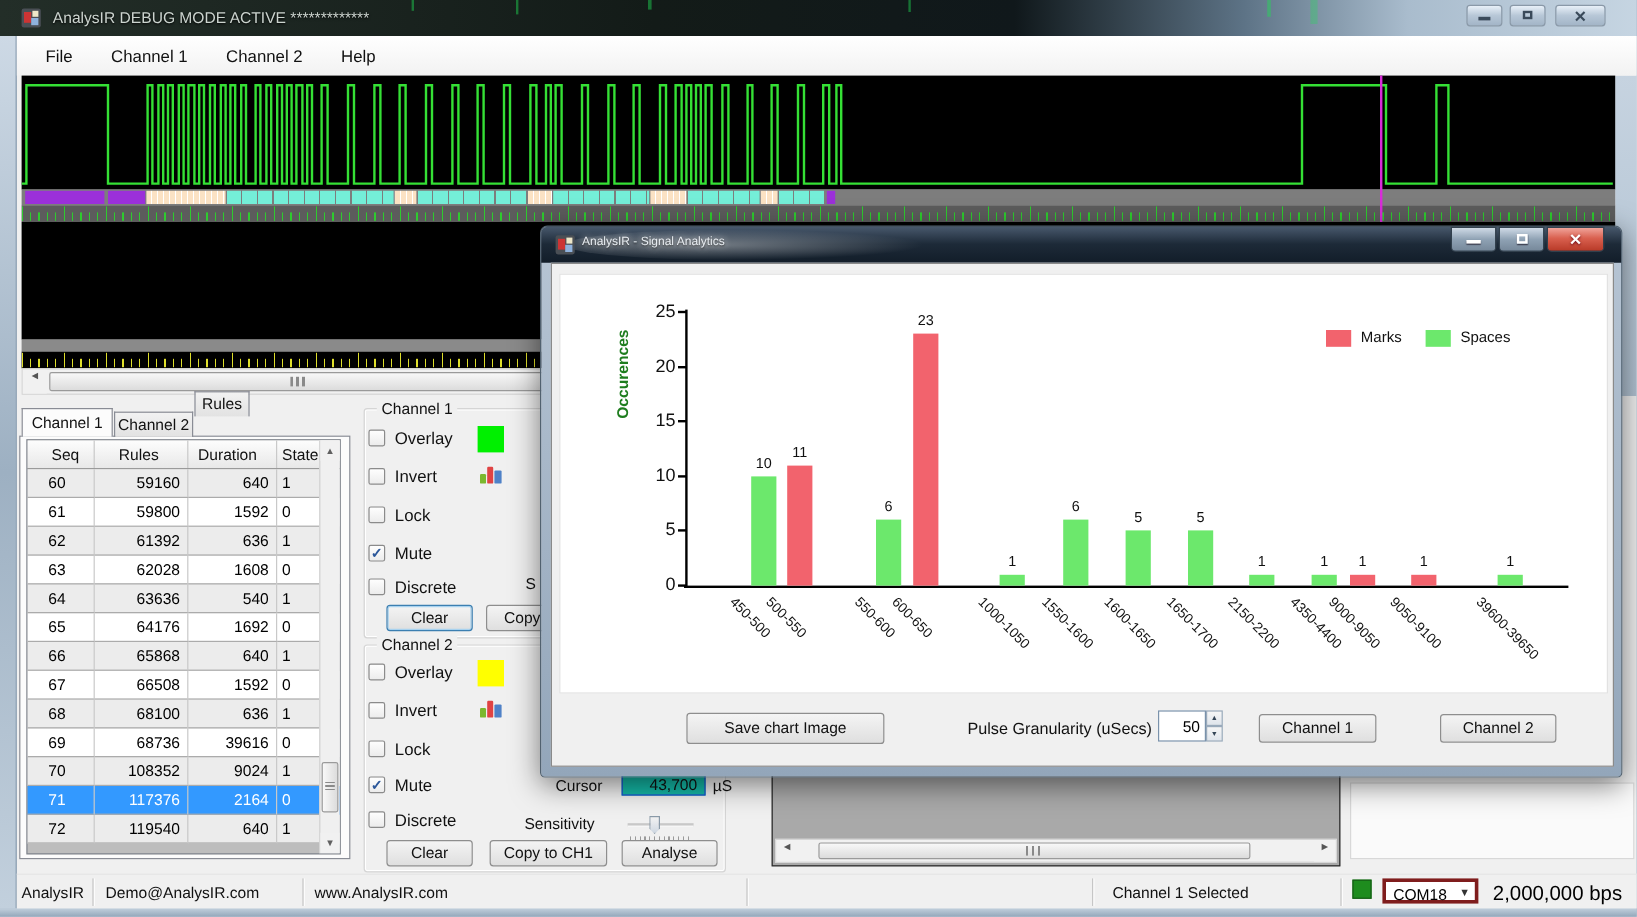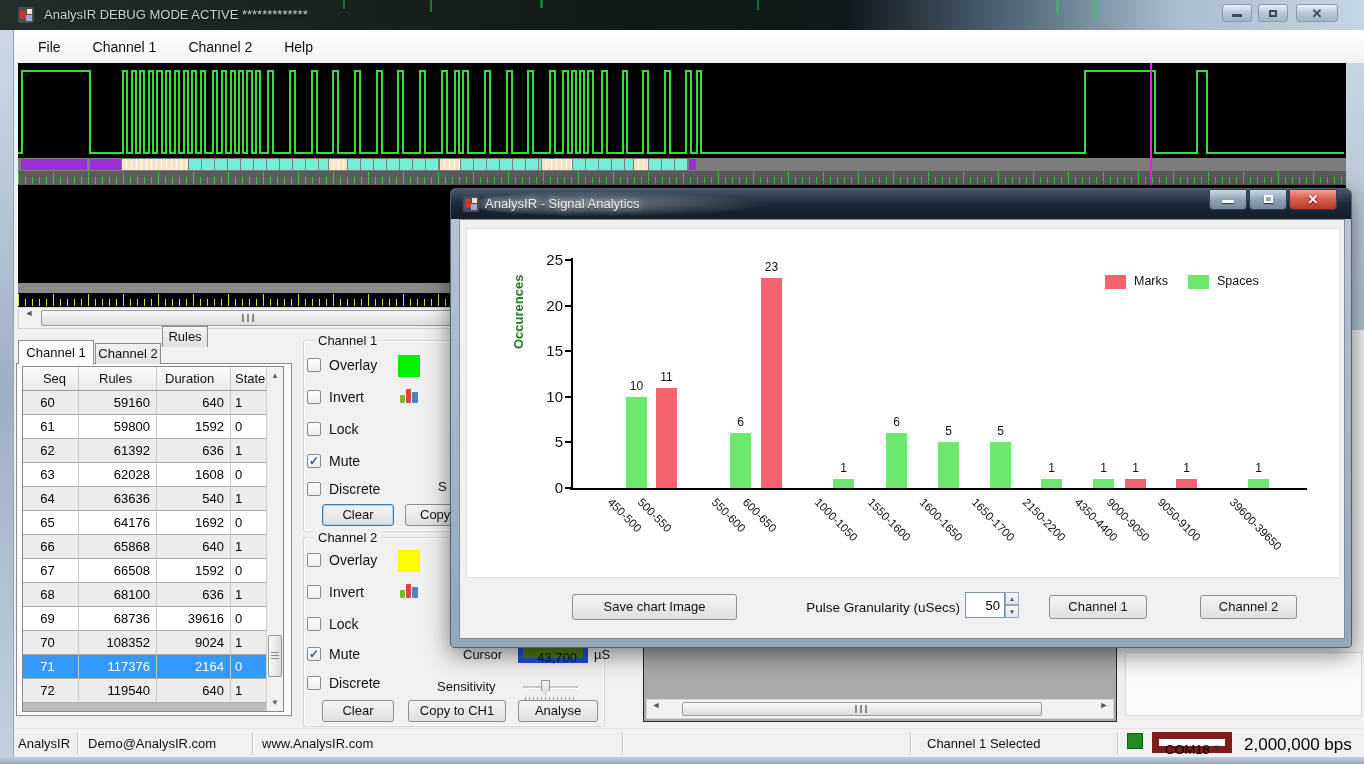--- a/index.html
+++ b/index.html
@@ -86,50 +86,50 @@
   .cblabel { font-size:14px; color:#111; }
   .swatch { position:absolute; width:22px; height:22px; }
   .bchart-icon { position:absolute; width:20px; height:18px; }
   .bchart-icon i { position:absolute; bottom:1px; display:block; border-radius:1px; }
   .bchart-icon .g { left:1px; width:5px; height:8px; background:#7cb82f; }
   .bchart-icon .r { left:7px; width:5px; height:14px; background:#e04343; }
   .bchart-icon .b { left:13px; width:6px; height:11px; background:#4f81c7; }
   .btn { position:absolute; border:1px solid #8e8e8e; border-radius:3px; background:linear-gradient(180deg,#f4f4f4,#dfdfdf); 
     font-size:13px; color:#111; text-align:center; }
   .btn.focus { border:1px solid #3c7fb1; box-shadow:0 0 0 1px #a8d2ef inset; }
-  .field { position:absolute; border:5px solid #1d4ed8; background:#4d7c0f; font-size:13px; color:#111; text-align:right; padding:2px 6px 0 0; }
+  .field { position:absolute; border:1px solid #1d4ed8; background:#14b8a6; font-size:13px; color:#111; text-align:right; padding:2px 6px 0 0; }
   .lbl { position:absolute; font-size:13px; color:#111; }
   .slider-track { position:absolute; left:0; right:0; top:8px; height:3px; background:#c8c8c8; border-bottom:1px solid #fff; }
   .slider-thumb { position:absolute; left:18px; top:2px; width:9px; height:15px; background:linear-gradient(180deg,#f2f2f2,#cfd8e2); border:1px solid #8a9aa8;
     clip-path:polygon(0 0,100% 0,100% 70%,50% 100%,0 70%); }
   .slider-ticks { position:absolute; left:2px; right:2px; top:19px; height:3px; background:repeating-linear-gradient(90deg,#9a9a9a 0 1px,transparent 1px 4px); }
 
   
   #gray-panel { left:643px; top:645px; width:474px; height:77px; background:#a9a9a9; border:1px solid #2a2a2a; }
   #hscroll2 { position:absolute; left:2px; right:2px; bottom:2px; height:20px; background:#f1f1f1; }
   #right-panel { left:1125px; top:652px; width:237px; height:64px; background:#fafafa; border:1px solid #d8d8d8; }
 
   
   #status-bar { left:14px; top:728px; width:1350px; height:29px; background:#f0f0f0; border-top:1px solid #e5e5e5; font-size:13px; color:#111; }
   .sep { position:absolute; top:3px; width:1px; height:23px; background:#c6c6c6; box-shadow:1px 0 0 #fff; }
   .stxt { position:absolute; top:7px; }
   #led { left:1127px; top:733px; width:16px; height:16px; background:#1e8c1e; border:1px solid #145c14; }
-  #combo { left:1152px; top:732px; width:80px; height:21px; background:#fff; border:7px solid #7f1d1d; font-size:13px; }
+  #combo { left:1152px; top:732px; width:80px; height:21px; background:#fff; border:3px solid #7f1d1d; font-size:13px; }
   #combo .val { position:absolute; left:6px; top:3px; }
   #combo .arr { position:absolute; right:4px; top:4px; font-size:9px; color:#333; }
 
   
   #popup { left:450px; top:188px; width:902px; height:460px; z-index:50;
     background:linear-gradient(180deg,#b7c5d4,#93a6ba); border:1px solid #51616f; border-radius:6px 6px 4px 4px;
     box-shadow:0 6px 24px rgba(0,0,0,.5); }
   #popup-title { position:absolute; left:0; top:0; right:0; height:30px; border-radius:5px 5px 0 0;
     background:linear-gradient(180deg,#48586c,#1d2a38 48%,#121d29);  }
   #popup-title .glow { position:absolute; left:20px; top:2px; width:300px; height:26px; border-radius:50%;
     background:radial-gradient(ellipse at 40% 50%, rgba(255,255,255,.38), transparent 70%); }
-  #popup-title-text { position:absolute; left:34px; top:7px; font-size:13px; color:#e8edf2; text-shadow:0 0 6px #fff,0 1px 2px #000; }
+  #popup-title-text { position:absolute; left:34px; top:7px; font-size:10px; color:#e8edf2; text-shadow:0 0 6px #fff,0 1px 2px #000; }
   .pbtn { position:absolute; top:0px; height:21px; border:1px solid #32404d; border-radius:0 0 4px 4px;
     background:linear-gradient(180deg,#cfdae6,#8fa2b4 50%,#76889a); text-align:center; color:#fff; font-weight:bold; font-size:11px; line-height:19px; }
   .pbtn .mn { display:inline-block; width:12px; height:3px; background:#fff; margin-top:10px; box-shadow:0 1px 1px #334; }
   .pbtn .sq { display:inline-block; width:9px; height:8px; border:2px solid #fff; margin-top:5px; box-shadow:0 1px 1px #334; }
   .pbtn.close { background:linear-gradient(180deg,#f0a399,#d9604f 45%,#b83a28); text-shadow:0 1px 2px #601; }
   #popup-content { position:absolute; left:8px; top:30px; width:886px; height:420px; background:#f0f0f0; border:1px solid #8a8a8a; }
   #chart-area { position:absolute; left:6px; top:8px; width:874px; height:350px; background:#fff; border:1px solid #e2e2e2; }
 
   .axis { position:absolute; background:#000; }
   #ylabel { position:absolute; left:44px; top:120px; transform:rotate(-90deg); transform-origin:0 0;

